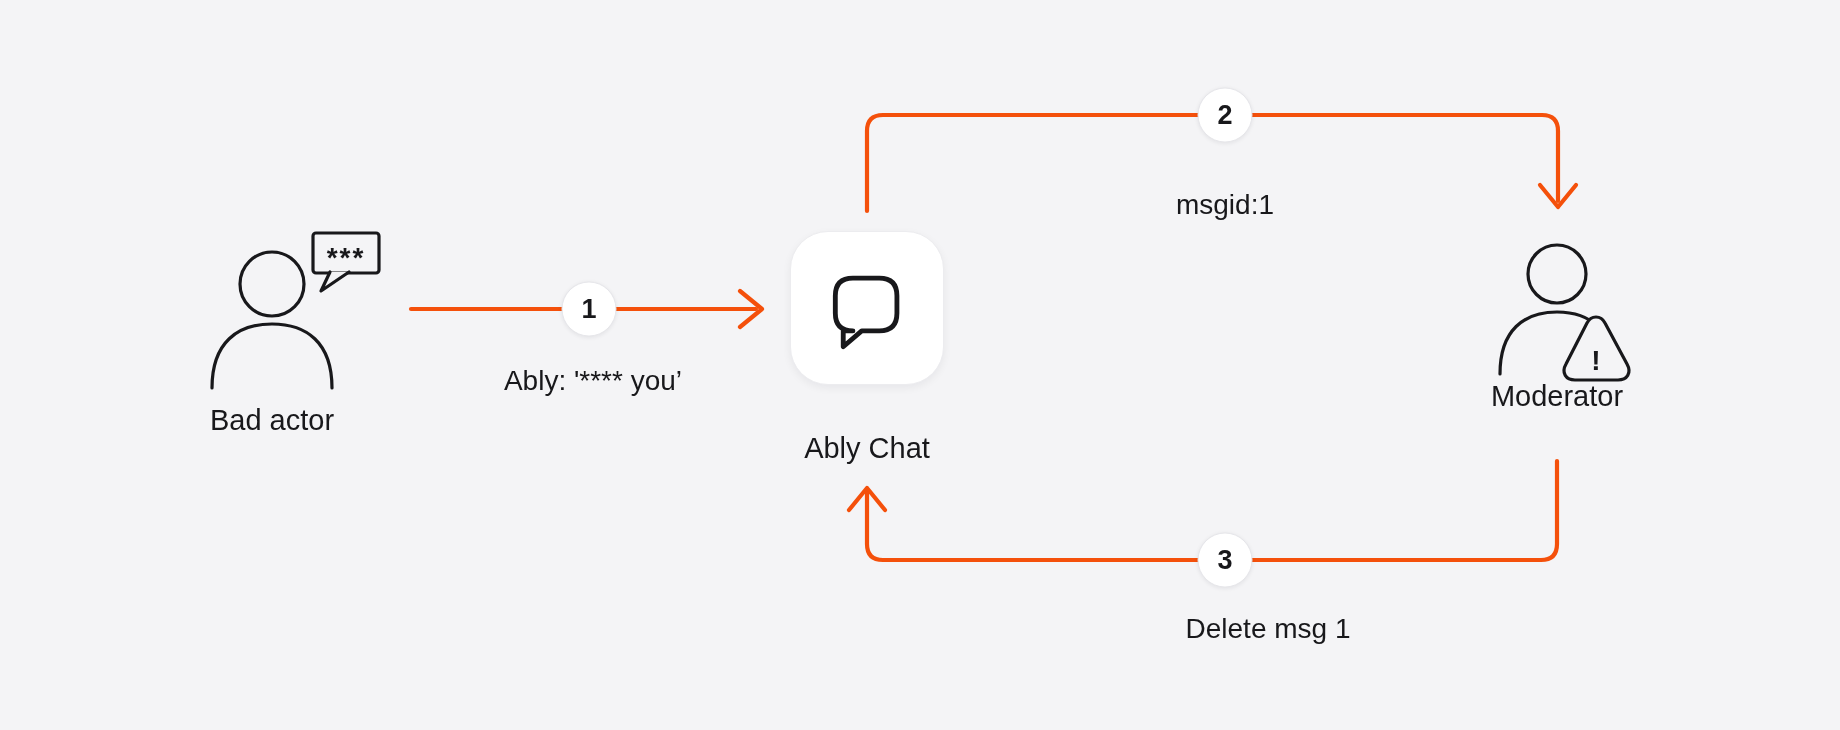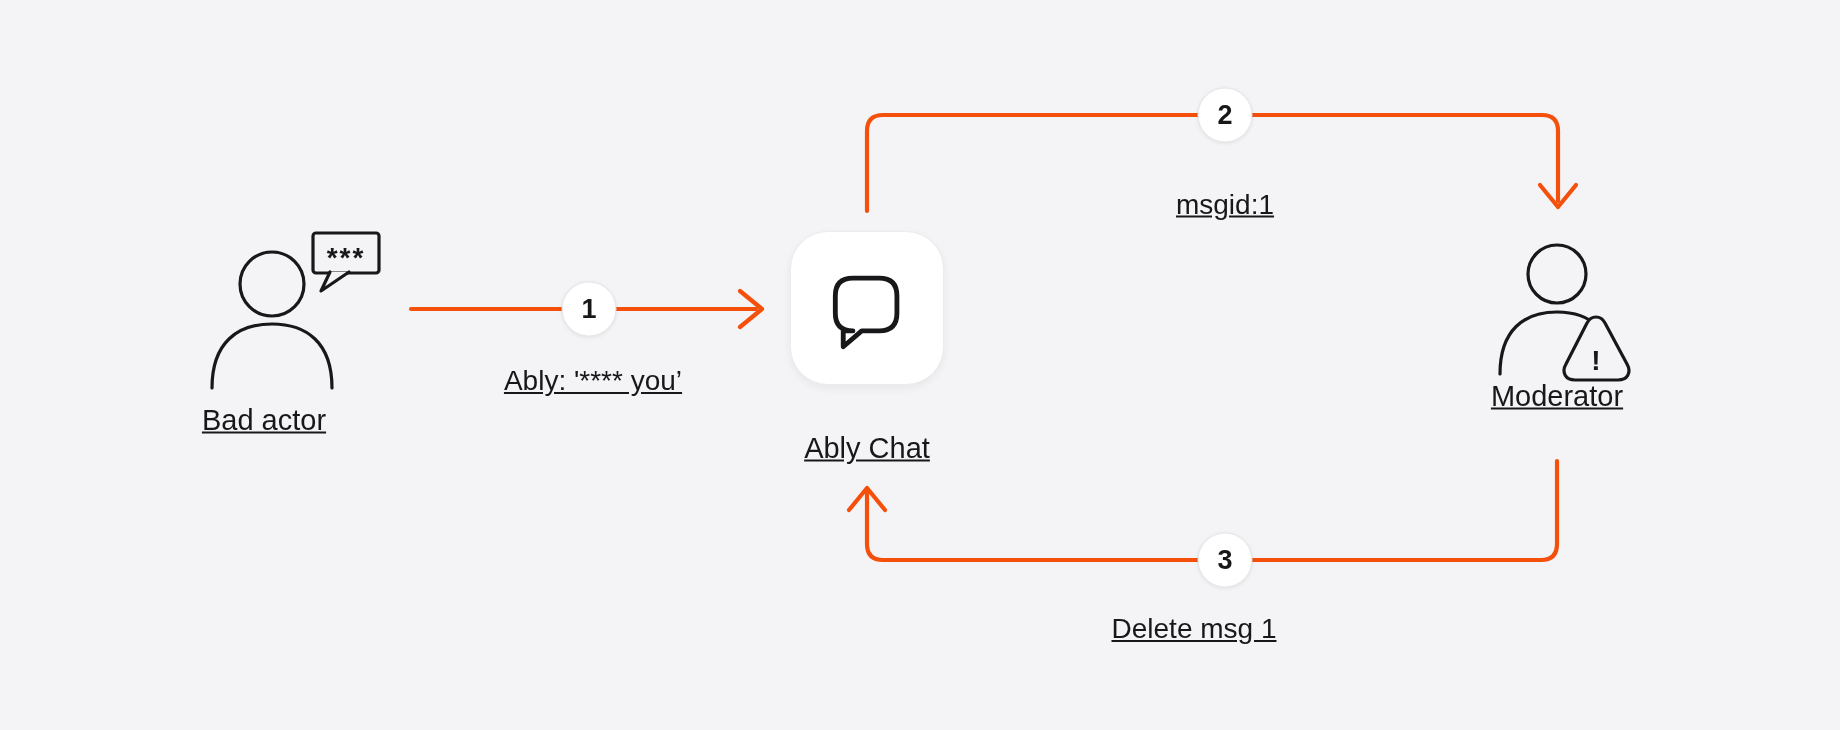--- a/index.html
+++ b/index.html
@@ -76,21 +76,20 @@
     display: flex; align-items: center; justify-content: center;
     font-weight: 700; font-size: 27px; color: var(--text, #18181B);
   }
 
   
   .label {
     position: absolute;
     transform: translate(-50%, -50%);
     white-space: nowrap;
     text-align: center;
-    text-decoration: underline;
   }
   .node-label { font-size: 29px; }
   .step-label { font-size: 28px; }
   .two-line   { line-height: 39px; }
 </style>
 </head>
 <body>
 
 <div class="canvas">
 
@@ -149,23 +148,23 @@
   <div class="badge" style="left:589px; top:309px">
     <span>1</span>
   </div>
   <div class="badge" style="left:1225px; top:115px">
     <span>2</span>
   </div>
   <div class="badge" style="left:1225px; top:560px">
     <span>3</span>
   </div>
 
-  <div class="label node-label" style="left:264px; top:420px">Bad actor</div>
+  <div class="label node-label" style="left:272px; top:420px">Bad actor</div>
   <div class="label node-label" style="left:867px; top:448px">Ably Chat</div>
   <div class="label node-label" style="left:1557px; top:396px">Moderator</div>
 
   <div class="label step-label" style="left:593px; top:381px">Ably: '**** you’</div>
   <div class="label step-label two-line" style="left:1225px; top:204px">
     <div>msgid:1</div>
   </div>
-  <div class="label step-label" style="left:1194px; top:629px">Delete msg 1</div>
+  <div class="label step-label" style="left:1268px; top:629px">Delete msg 1</div>
 
 </div>
 
 </body></html>

